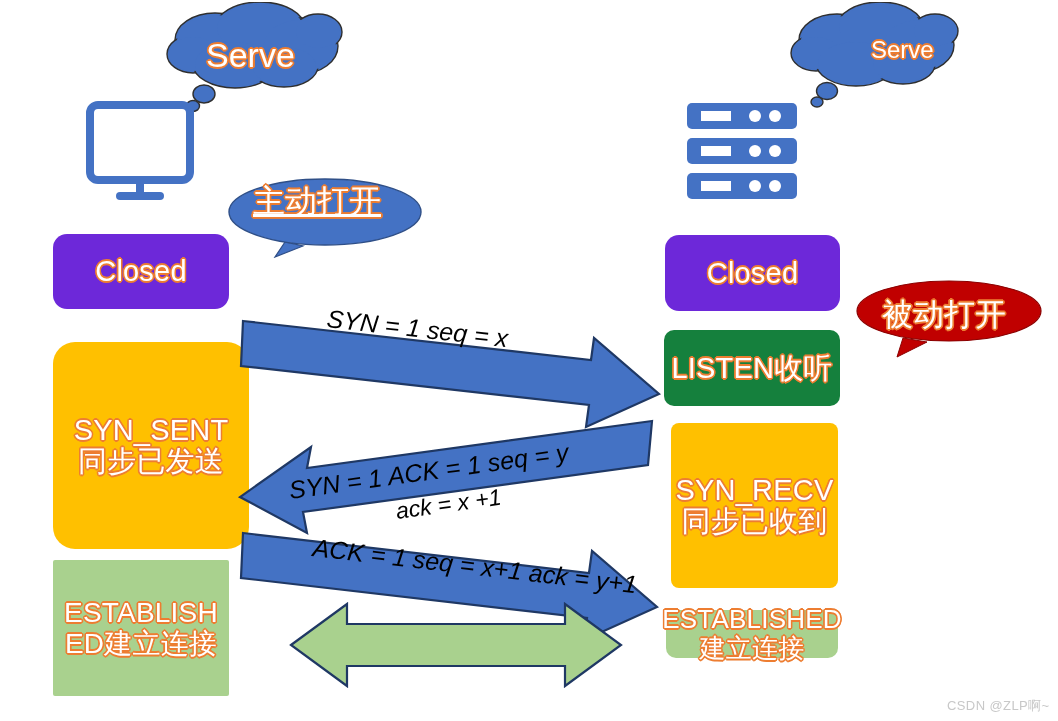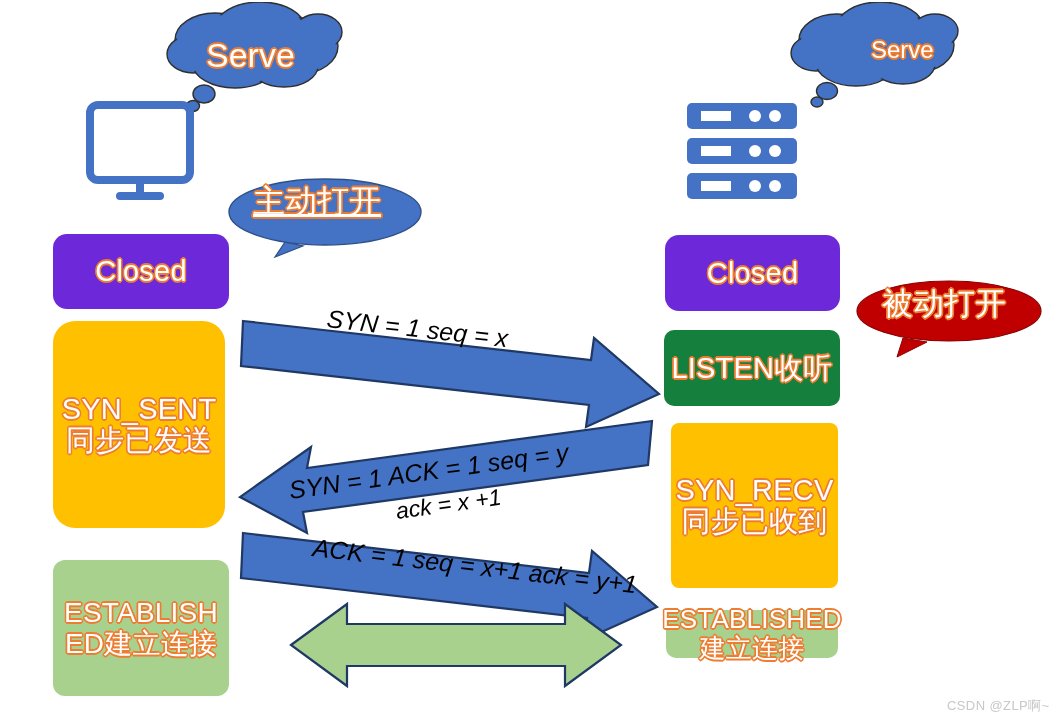--- a/index.html
+++ b/index.html
@@ -193,32 +193,32 @@
     </svg>
   </div>
   <div class="callout-label" style="left:253px; top:180px; font-size:32px;text-decoration:underline;">主动打开</div>
 
   <div class="abs" style="left:855px; top:280px;">
     <svg width="192" height="78" viewBox="0 0 192 78">
       <path d="M48 58 L42 77 L72 62 Z" fill="#c00000" stroke="#8b0000" stroke-width="1"></path>
       <ellipse cx="94" cy="31" rx="92" ry="30" fill="#c00000" stroke="#8b0000" stroke-width="1.2"></ellipse>
     </svg>
   </div>
-  <div class="callout-label" style="left:882px; top:283px; font-size:31px;">被动打开</div>
+  <div class="callout-label" style="left:882px; top:294px; font-size:31px;">被动打开</div>
 
   <div class="state-box box-blue" style="left:53px; top:234px; width:176px; height:75px; font-size:29px;">
     <span>Closed</span>
   </div>
 
-  <div class="state-box box-amber" style="left:53px; top:321px; width:172px; height:207px; font-size:29px; border-radius:22px;">
+  <div class="state-box box-amber" style="left:53px; top:342px; width:196px; height:207px; font-size:29px; border-radius:22px;">
     <span style="white-space:pre-line;">SYN_SENT
 同步已发送</span>
   </div>
 
-  <div class="state-box box-green" style="left:53px; top:560px; width:176px; height:136px; font-size:28px; border-radius:12px; padding:0 6px;">
+  <div class="state-box box-green" style="left:53px; top:560px; width:176px; height:136px; font-size:28px; border-radius:2px; padding:0 6px;">
     <span style="display:block; width:100%; word-break:break-all; line-height:1.12;">ESTABLISHED建立连接</span>
   </div>
 
   <div class="state-box box-blue" style="left:665px; top:235px; width:175px; height:76px; font-size:29px;">
     <span>Closed</span>
   </div>
 
   <div class="state-box box-red" style="left:664px; top:330px; width:176px; height:76px; font-size:29px; border-radius:10px;">
     <span>LISTEN收听</span>
   </div>

